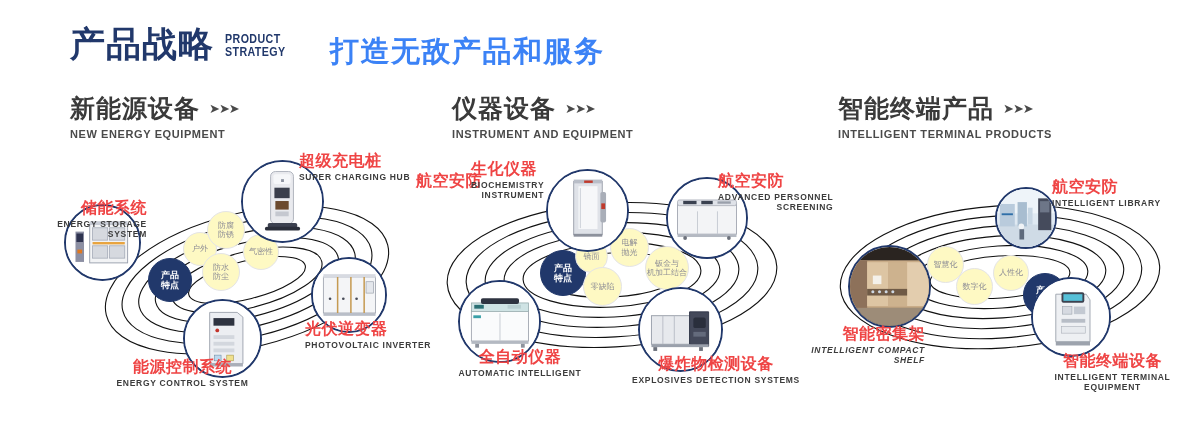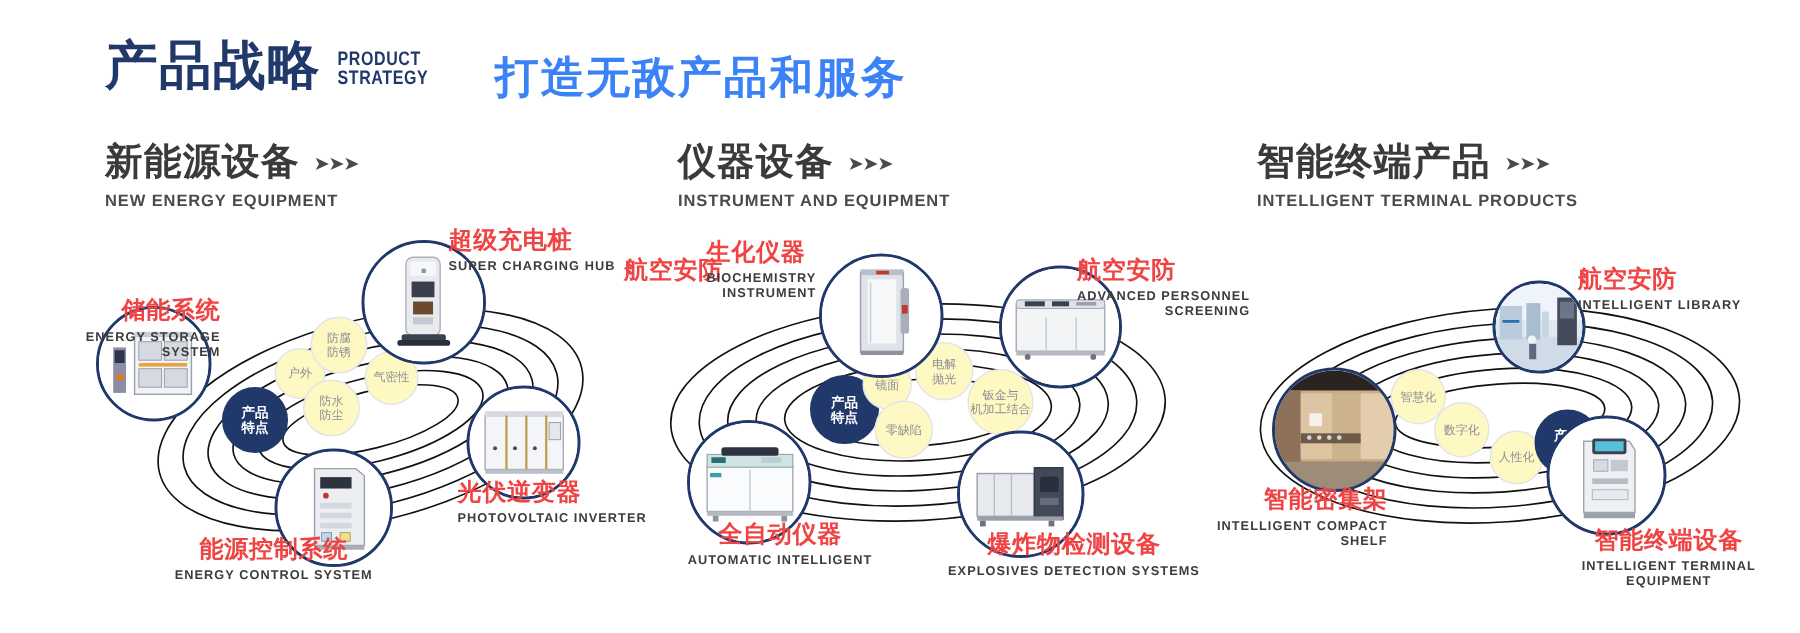--- a/index.html
+++ b/index.html
@@ -341,21 +341,21 @@
           <ellipse cx="185" cy="122" rx="124" ry="51" transform="rotate(-4 185 122)"></ellipse>
           <ellipse cx="185" cy="122" rx="106" ry="41" transform="rotate(-4 185 122)"></ellipse>
           <ellipse cx="185" cy="122" rx="88" ry="31" transform="rotate(-4 185 122)"></ellipse>
           <ellipse cx="185" cy="122" rx="70" ry="21" transform="rotate(-4 185 122)"></ellipse>
         </g>
       </svg>
     </div>
 
     <div class="bub light" style="left:112px;top:91px;width:37px;height:37px;">智慧化</div>
     <div class="bub light" style="left:141px;top:113px;width:37px;height:37px;">数字化</div>
-    <div class="bub light" style="left:178px;top:100px;width:36px;height:36px;margin-top:32px;">人性化</div>
+    <div class="bub light" style="left:178px;top:100px;width:36px;height:36px;">人性化</div>
     <div class="bub dark" style="left:208px;top:118px;width:44px;height:44px;">产品<br>特点</div>
 
     <div class="pc" style="left:180px;top:32px;width:62px;height:62px;">
       <div class="inner">
         <svg viewBox="0 0 62 62">
           <rect x="0" y="0" width="62" height="62" fill="#dfe9f2"></rect>
           <rect x="0" y="0" width="62" height="26" fill="#eef4f9"></rect>
           <rect x="0" y="38" width="62" height="24" fill="#cfdbe6"></rect>
           <rect x="3" y="16" width="16" height="24" fill="#b9cbdc"></rect>
           <rect x="22" y="14" width="10" height="26" fill="#a8bdd0"></rect>
@@ -405,21 +405,21 @@
       </div>
     </div>
   </div>
 
   <div class="plabel" style="left:1052px;top:178px;">
     <div class="cn">航空安防</div>
     <div class="en" style="white-space:pre-line;">INTELLIGENT LIBRARY</div>
   </div>
   <div class="plabel right" style="left:785px;top:325px;width:140px;">
     <div class="cn">智能密集架</div>
-    <div class="en" style="white-space:pre-line;">INTELLIGENT COMPACT
+    <div class="en" style="white-space:pre-line;font-style:italic;">INTELLIGENT COMPACT
 SHELF</div>
   </div>
   <div class="plabel center" style="left:1025px;top:352px;width:175px;">
     <div class="cn">智能终端设备</div>
     <div class="en" style="white-space:pre-line;">INTELLIGENT TERMINAL EQUIPMENT</div>
   </div>
 
 </div>
 
 </body></html>

